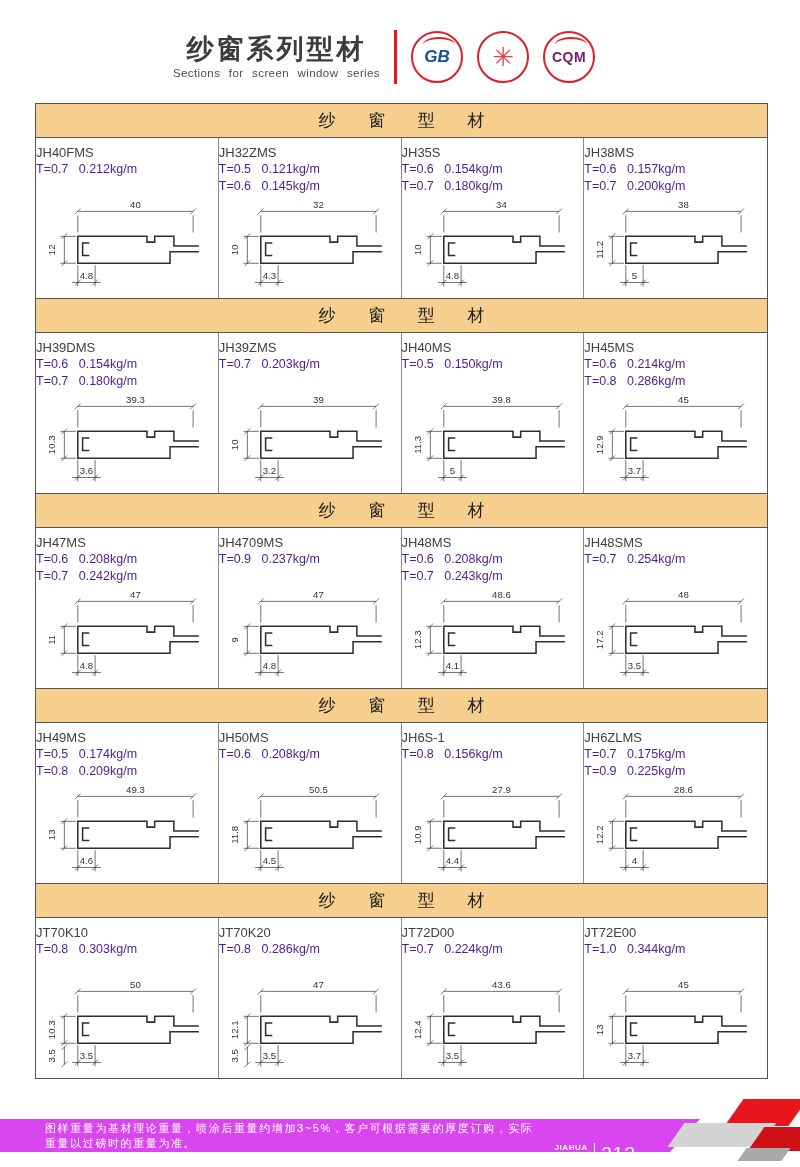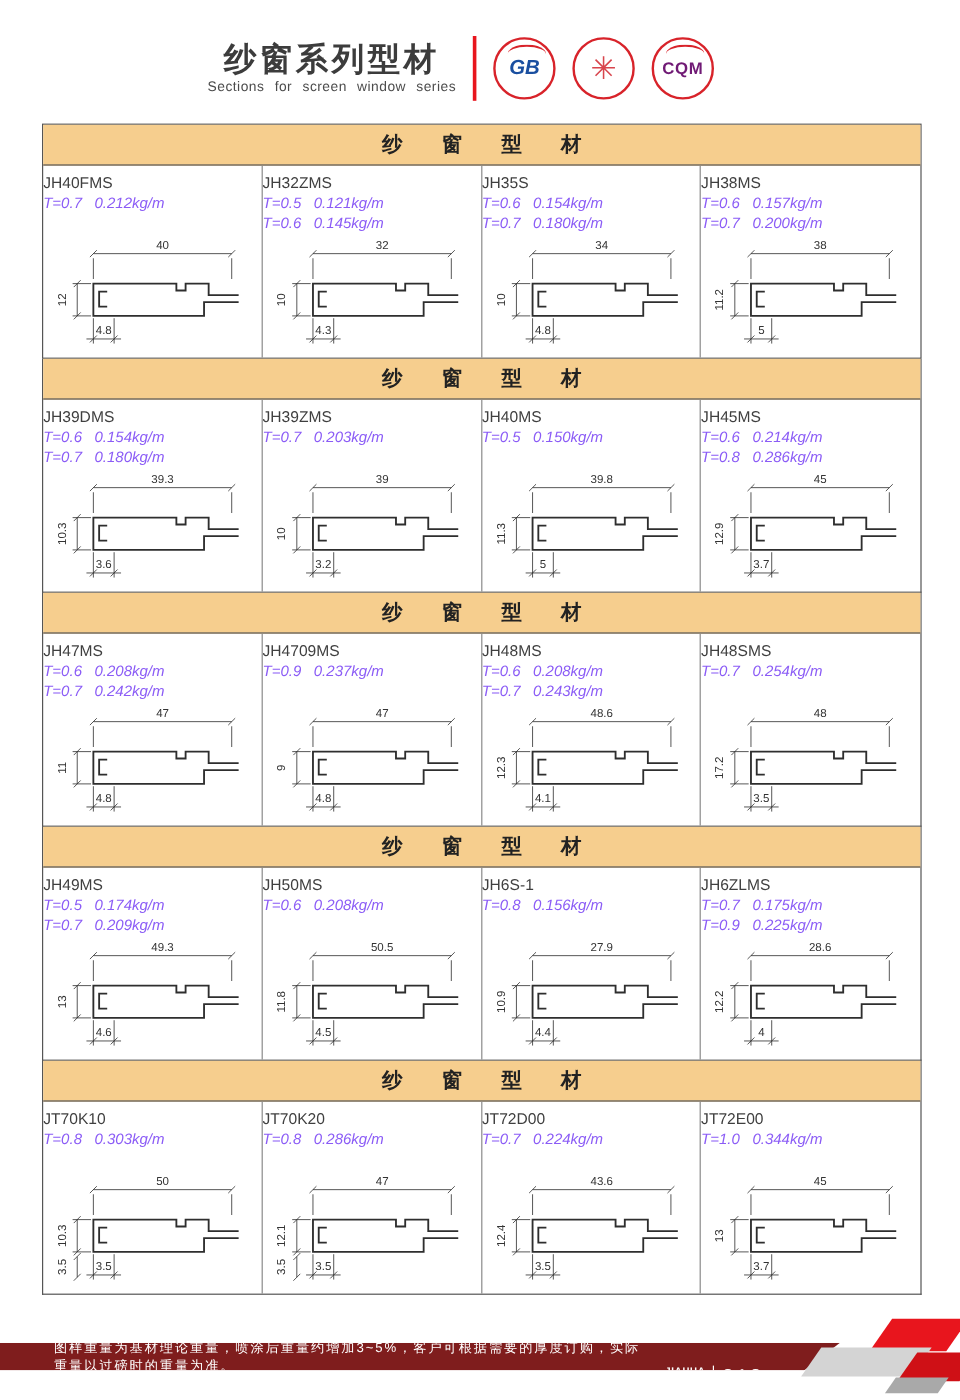--- a/index.html
+++ b/index.html
@@ -20,33 +20,33 @@
   .logo-seal{color:#d8454d;font-size:26px;line-height:1;}
   .logo-cqm{color:#701a75;font-weight:bold;font-size:14px;letter-spacing:.5px;}
   .logo-arc{position:absolute;top:4px;left:10px;width:32px;height:14px;
             border-top:2px solid #d8232a;border-radius:50% 50% 0 0;}
   
   .catalog{position:absolute;left:35px;top:103px;width:733px;}
   .sec{border:1px solid #555;border-top:none;}
   .sec:first-child{border-top:1px solid #555;}
   .sec-header{height:33px;background:#f6ce8e;border-bottom:1px solid #555;
               display:flex;align-items:center;justify-content:center;
-              font-size:17px;font-weight:bold;color:#222;letter-spacing:14px;text-indent:14px;}
+              font-size:17px;font-weight:normal;color:#222;letter-spacing:14px;text-indent:14px;}
   .sec-row{display:grid;grid-template-columns:repeat(4,1fr);height:160px;}
   .cell{border-right:1px solid #8a8a8a;padding-top:7px;box-sizing:border-box;text-align:left;overflow:hidden;}
   .cell:last-child{border-right:none;}
   .model{font-size:13px;color:#3f3f3f;line-height:1.25;}
-  .spec{font-size:12.5px;color:#8b5cf6;line-height:1.3;white-space:pre;min-height:16px;font-style:italic;}
+  .spec{font-size:12.5px;color:#4c1d95;line-height:1.3;white-space:pre;min-height:16px;}
   .drawing{margin-top:2px;}
   svg text{font-family:"Liberation Sans", sans-serif;font-size:10px;fill:#333;}
   .pline{fill:none;stroke:#2e2e2e;stroke-width:1.6;}
   .dline{stroke:#2e2e2e;stroke-width:.7;}
   
   .footer-bar{
-    position:absolute;left:0;top:1119px;width:700px;height:23px;background:#7f1d1d;
+    position:absolute;left:0;top:1119px;width:700px;height:33px;background:#d946ef;
     clip-path:polygon(0 0,100% 0,calc(100% - 30px) 100%,0 100%);
     display:flex;align-items:center;box-sizing:border-box;
     padding-left:45px;padding-right:52px;color:#fff;
   }
   .foot-note{flex:1;font-size:11px;letter-spacing:1.6px;}
   .brand{display:flex;align-items:flex-start;gap:6px;margin-right:12px;margin-top:36px;}
   .brand-name{font-size:8px;line-height:1.15;text-align:right;letter-spacing:.6px;font-weight:bold;}
   .brand-sep{width:1.5px;height:20px;background:#fff;}
   .page-num{font-size:19px;font-weight:normal;letter-spacing:1px;}
   .deco{position:absolute;transform:skewX(-35deg);}
@@ -550,21 +550,21 @@
   </div>
 </div>
   </div>
 
   <div class="sec">
     <div class="sec-header">纱 窗 型 材</div>
     <div class="sec-row">
   <div class="cell">
     <div class="model">JH49MS</div>
     <div class="spec">T=0.5   0.174kg/m</div>
-    <div class="spec">T=0.7   0.209kg/m</div>
+    <div class="spec">T=0.8   0.209kg/m</div>
     <svg class="drawing" width="172" height="98" viewBox="0 0 172 102">
 
       <path class="pline" d="M52 42 H112 V48 H120 V42 H140 V52 H166 M166 58 H136 V70 H52 M52 42 H40 V70 H52 M52 49 H45 V62 H52"></path>
 
       <line class="dline" x1="40" y1="20" x2="40" y2="38"></line>
       <line class="dline" x1="160" y1="20" x2="160" y2="38"></line>
       <line class="dline" x1="40" y1="16" x2="160" y2="16"></line>
       <line class="dline" x1="37" y1="19" x2="43" y2="13"></line>
       <line class="dline" x1="157" y1="19" x2="163" y2="13"></line>
       <text x="100" y="12" text-anchor="middle">49.3</text>

